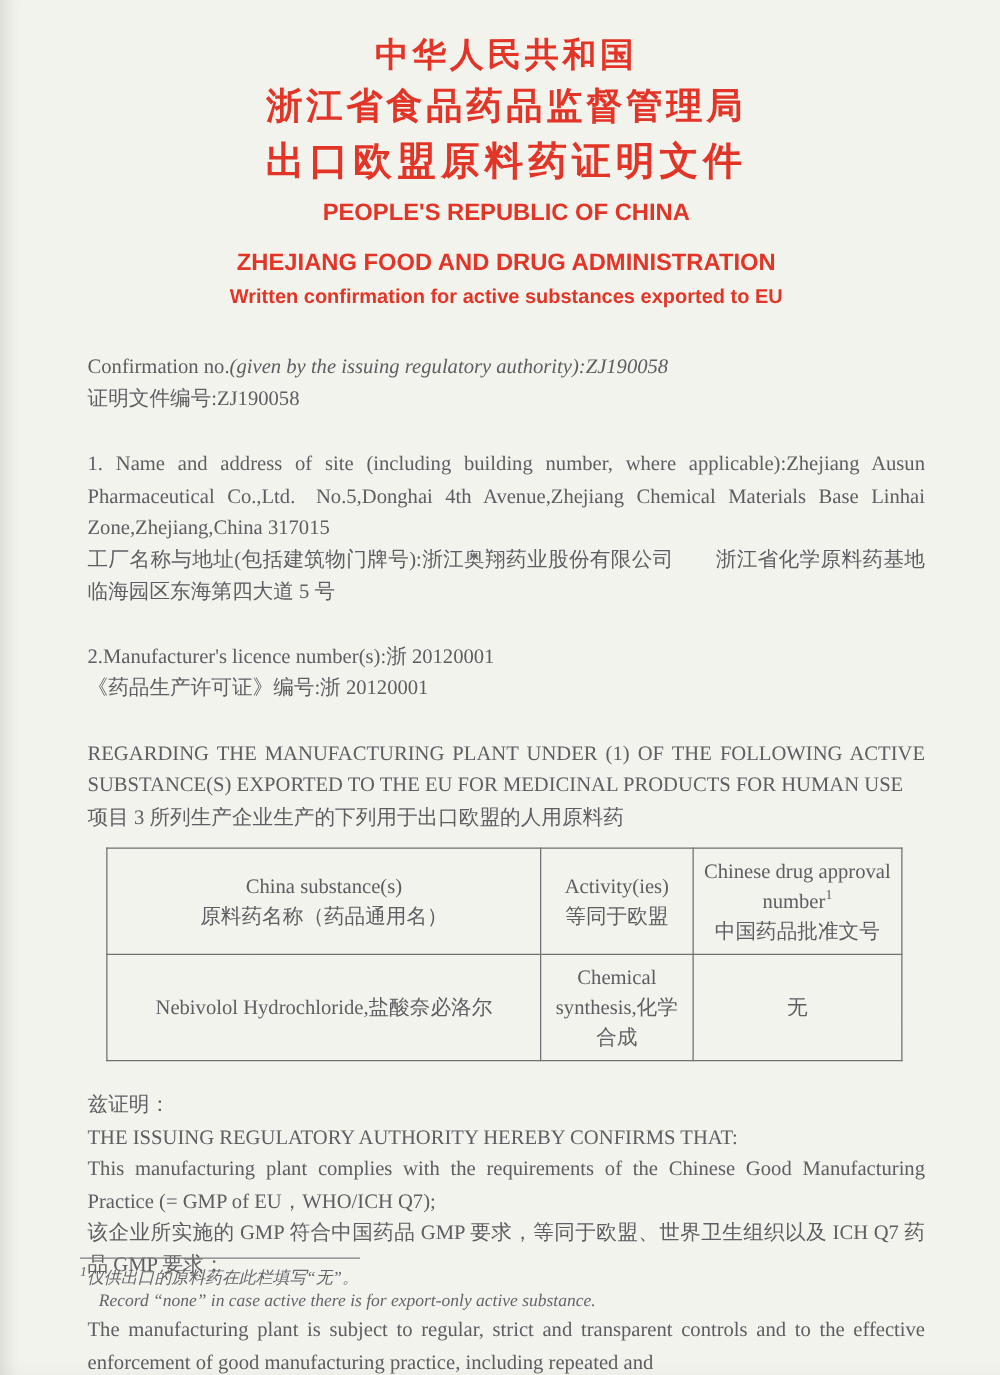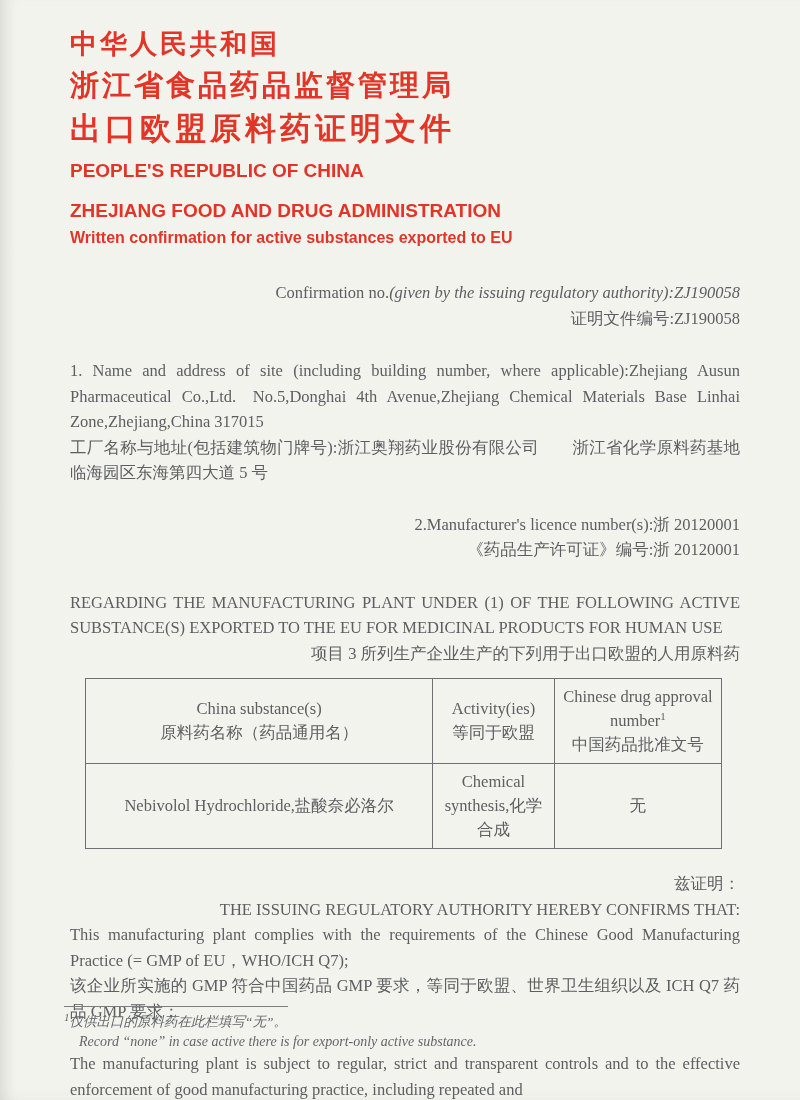--- a/index.html
+++ b/index.html
@@ -15,40 +15,40 @@
                       linear-gradient(0deg, #f7f7f5 0px, #fbfbf9 14px);
     background-blend-mode: multiply;
     box-shadow: inset 14px 0 20px -16px rgba(0,0,0,0.12);
     padding: 26px 60px 0 70px;
     font-family: "Liberation Serif", "DejaVu Serif", serif;
     color: #5c5e61;
     overflow: hidden;
   }
 
   
-  .hdr { }
+  .hdr { text-align: center; }
   .hdr .cn {
     color: var(--accent);
     font-weight: 700;
     font-family: "Liberation Serif", "DejaVu Serif", serif;
   }
   .cn1 { font-size: 27px; letter-spacing: 3px; line-height: 36px; }
   .cn2 { font-size: 29px; letter-spacing: 3px; line-height: 40px; margin-top: 3px; }
   .cn3 { font-size: 31px; letter-spacing: 4px; line-height: 42px; margin-top: 3px; }
   .hdr .en {
     color: var(--accent);
     font-family: "Liberation Sans", "DejaVu Sans", sans-serif;
     font-weight: 700;
   }
   .en1 { font-size: 19px; line-height: 24px; margin-top: 9px; }
   .en2 { font-size: 19px; line-height: 24px; margin-top: 16px; }
   .en3 { font-size: 16px; line-height: 25px; margin-top: 2px; }
 
   
-  .body-line { font-size: 16.5px; line-height: 25.5px; text-align: right; }
+  .body-line { font-size: 16.5px; line-height: 25.5px; }
   .just { text-align: justify; }
   .it { font-style: italic; }
 
   .sec-conf { margin-top: 30px; }
   .sec-item1 { margin-top: 27px; }
   .sec-item2 { margin-top: 26px; }
   .sec-regard { margin-top: 27px; }
   .sec-confirms { margin-top: 22px; }
   .para-gap { margin-top: 27px; }
 

